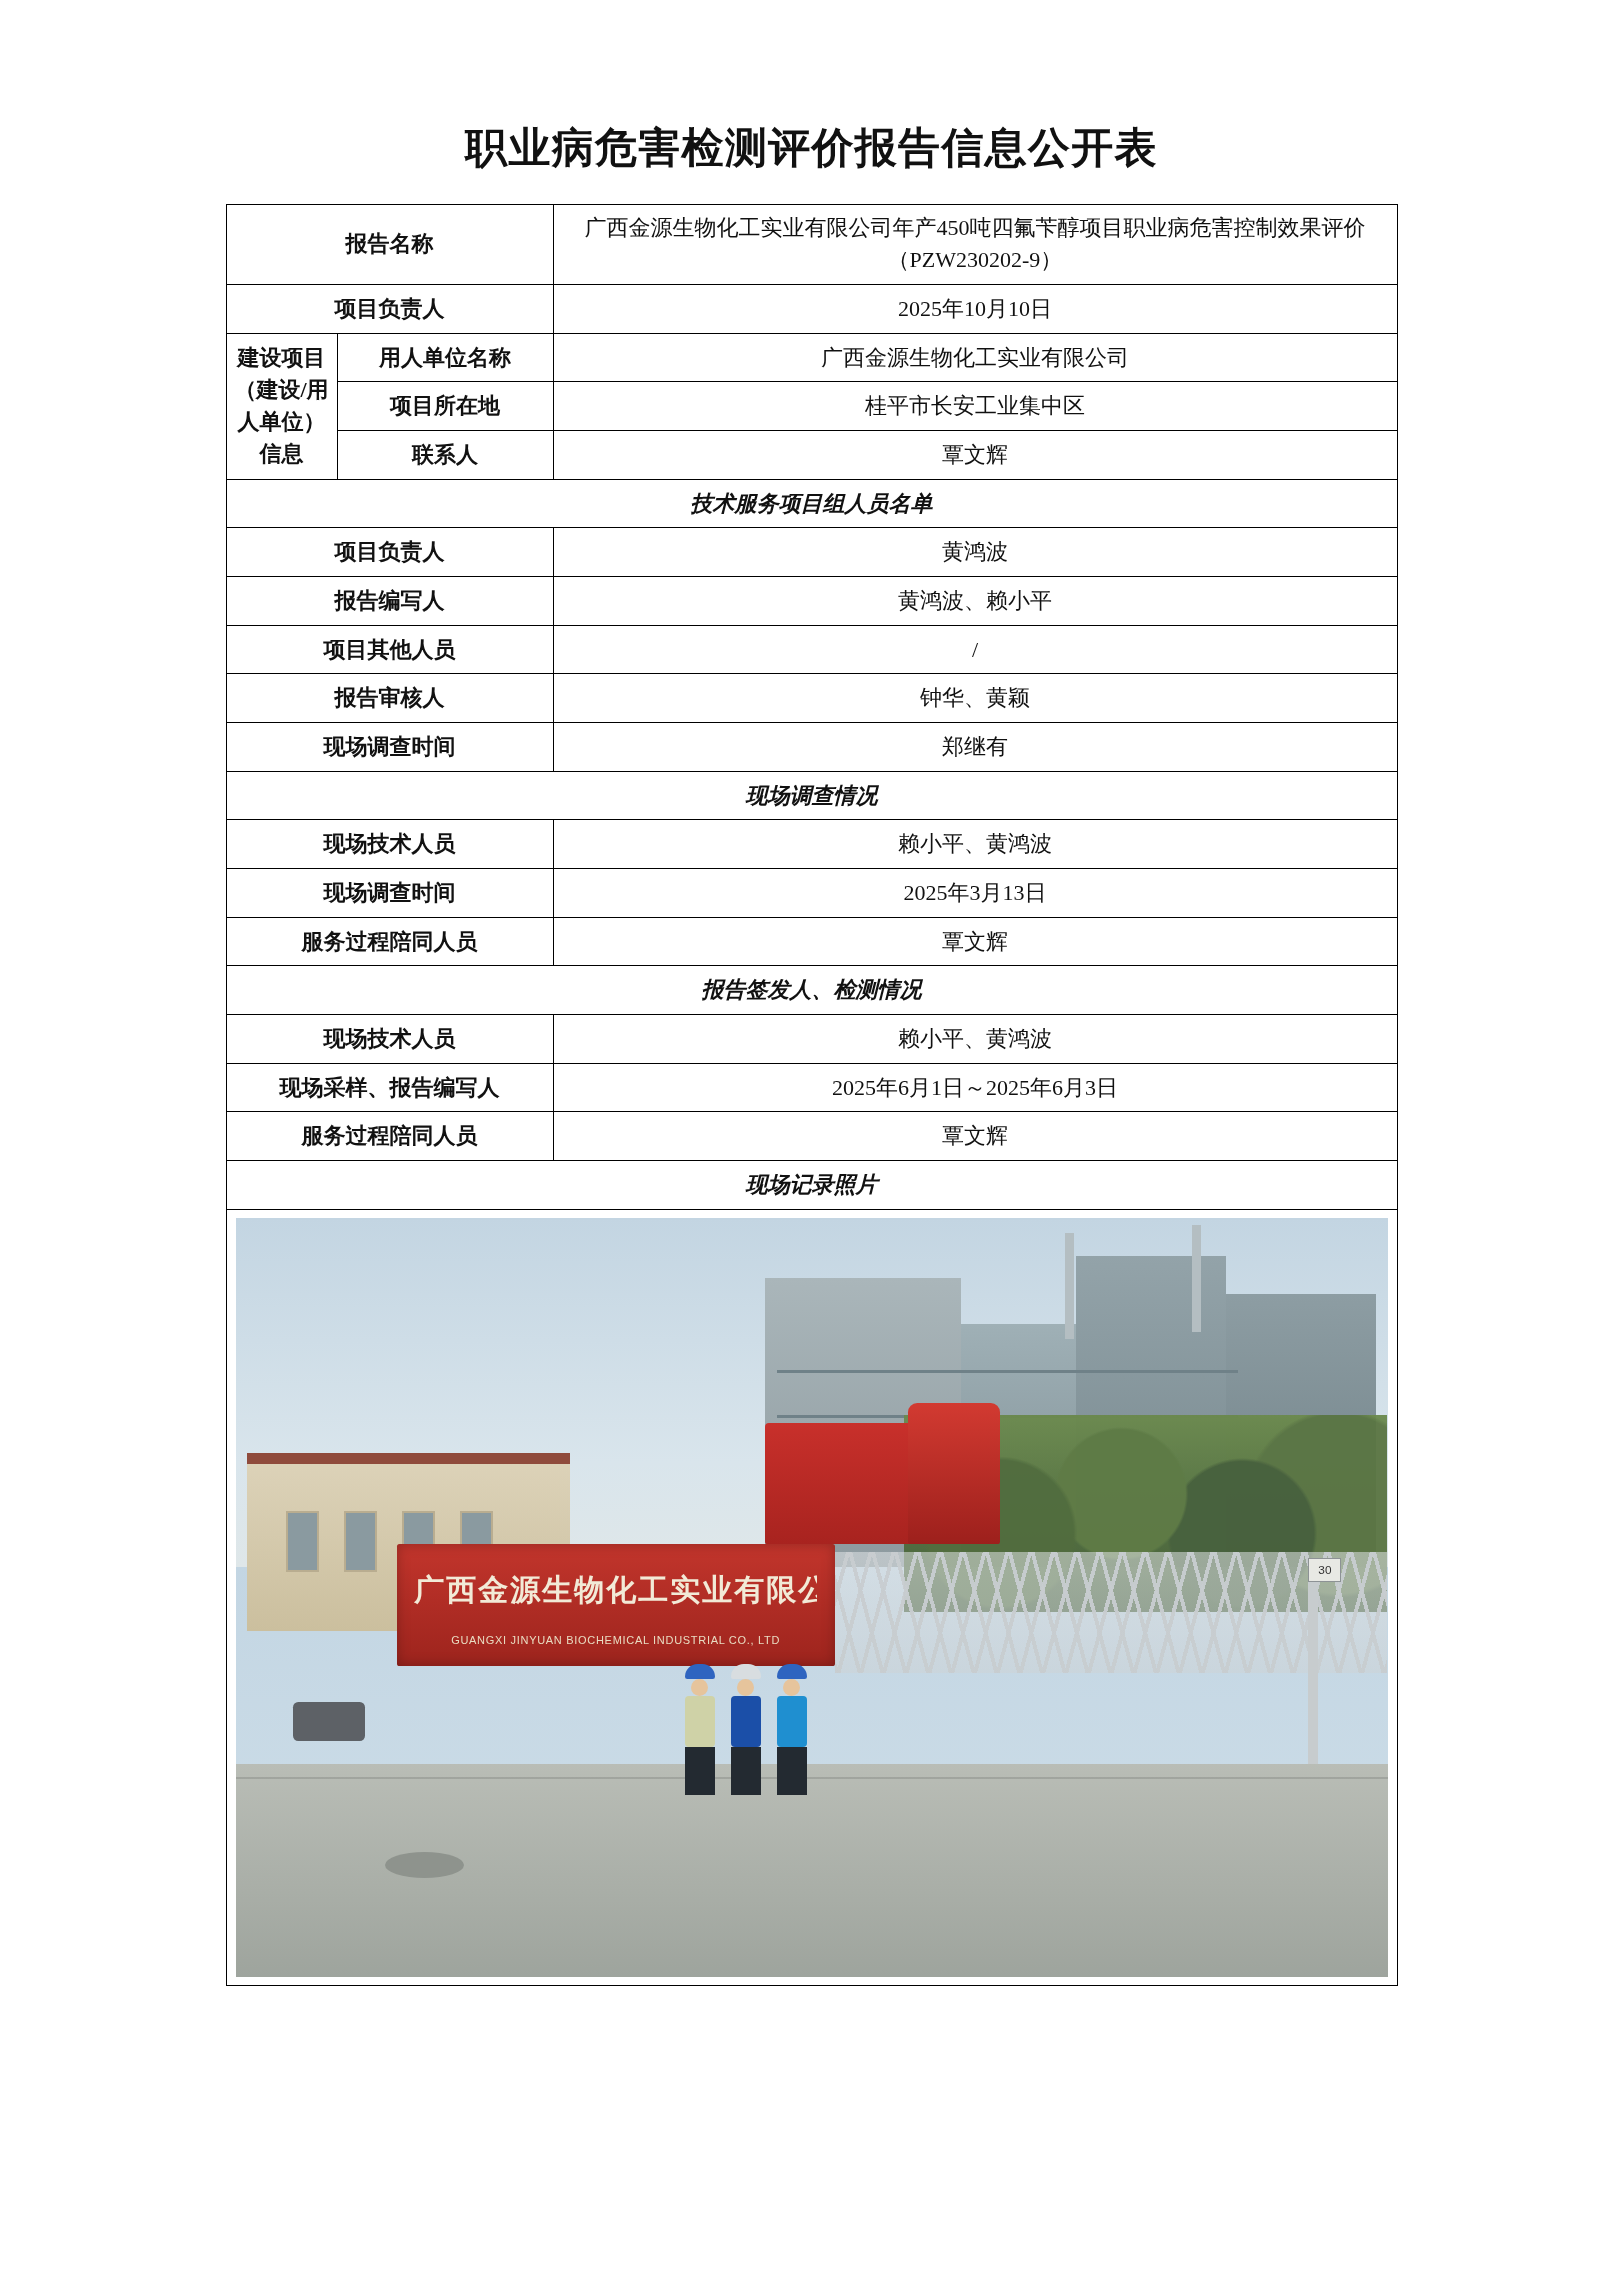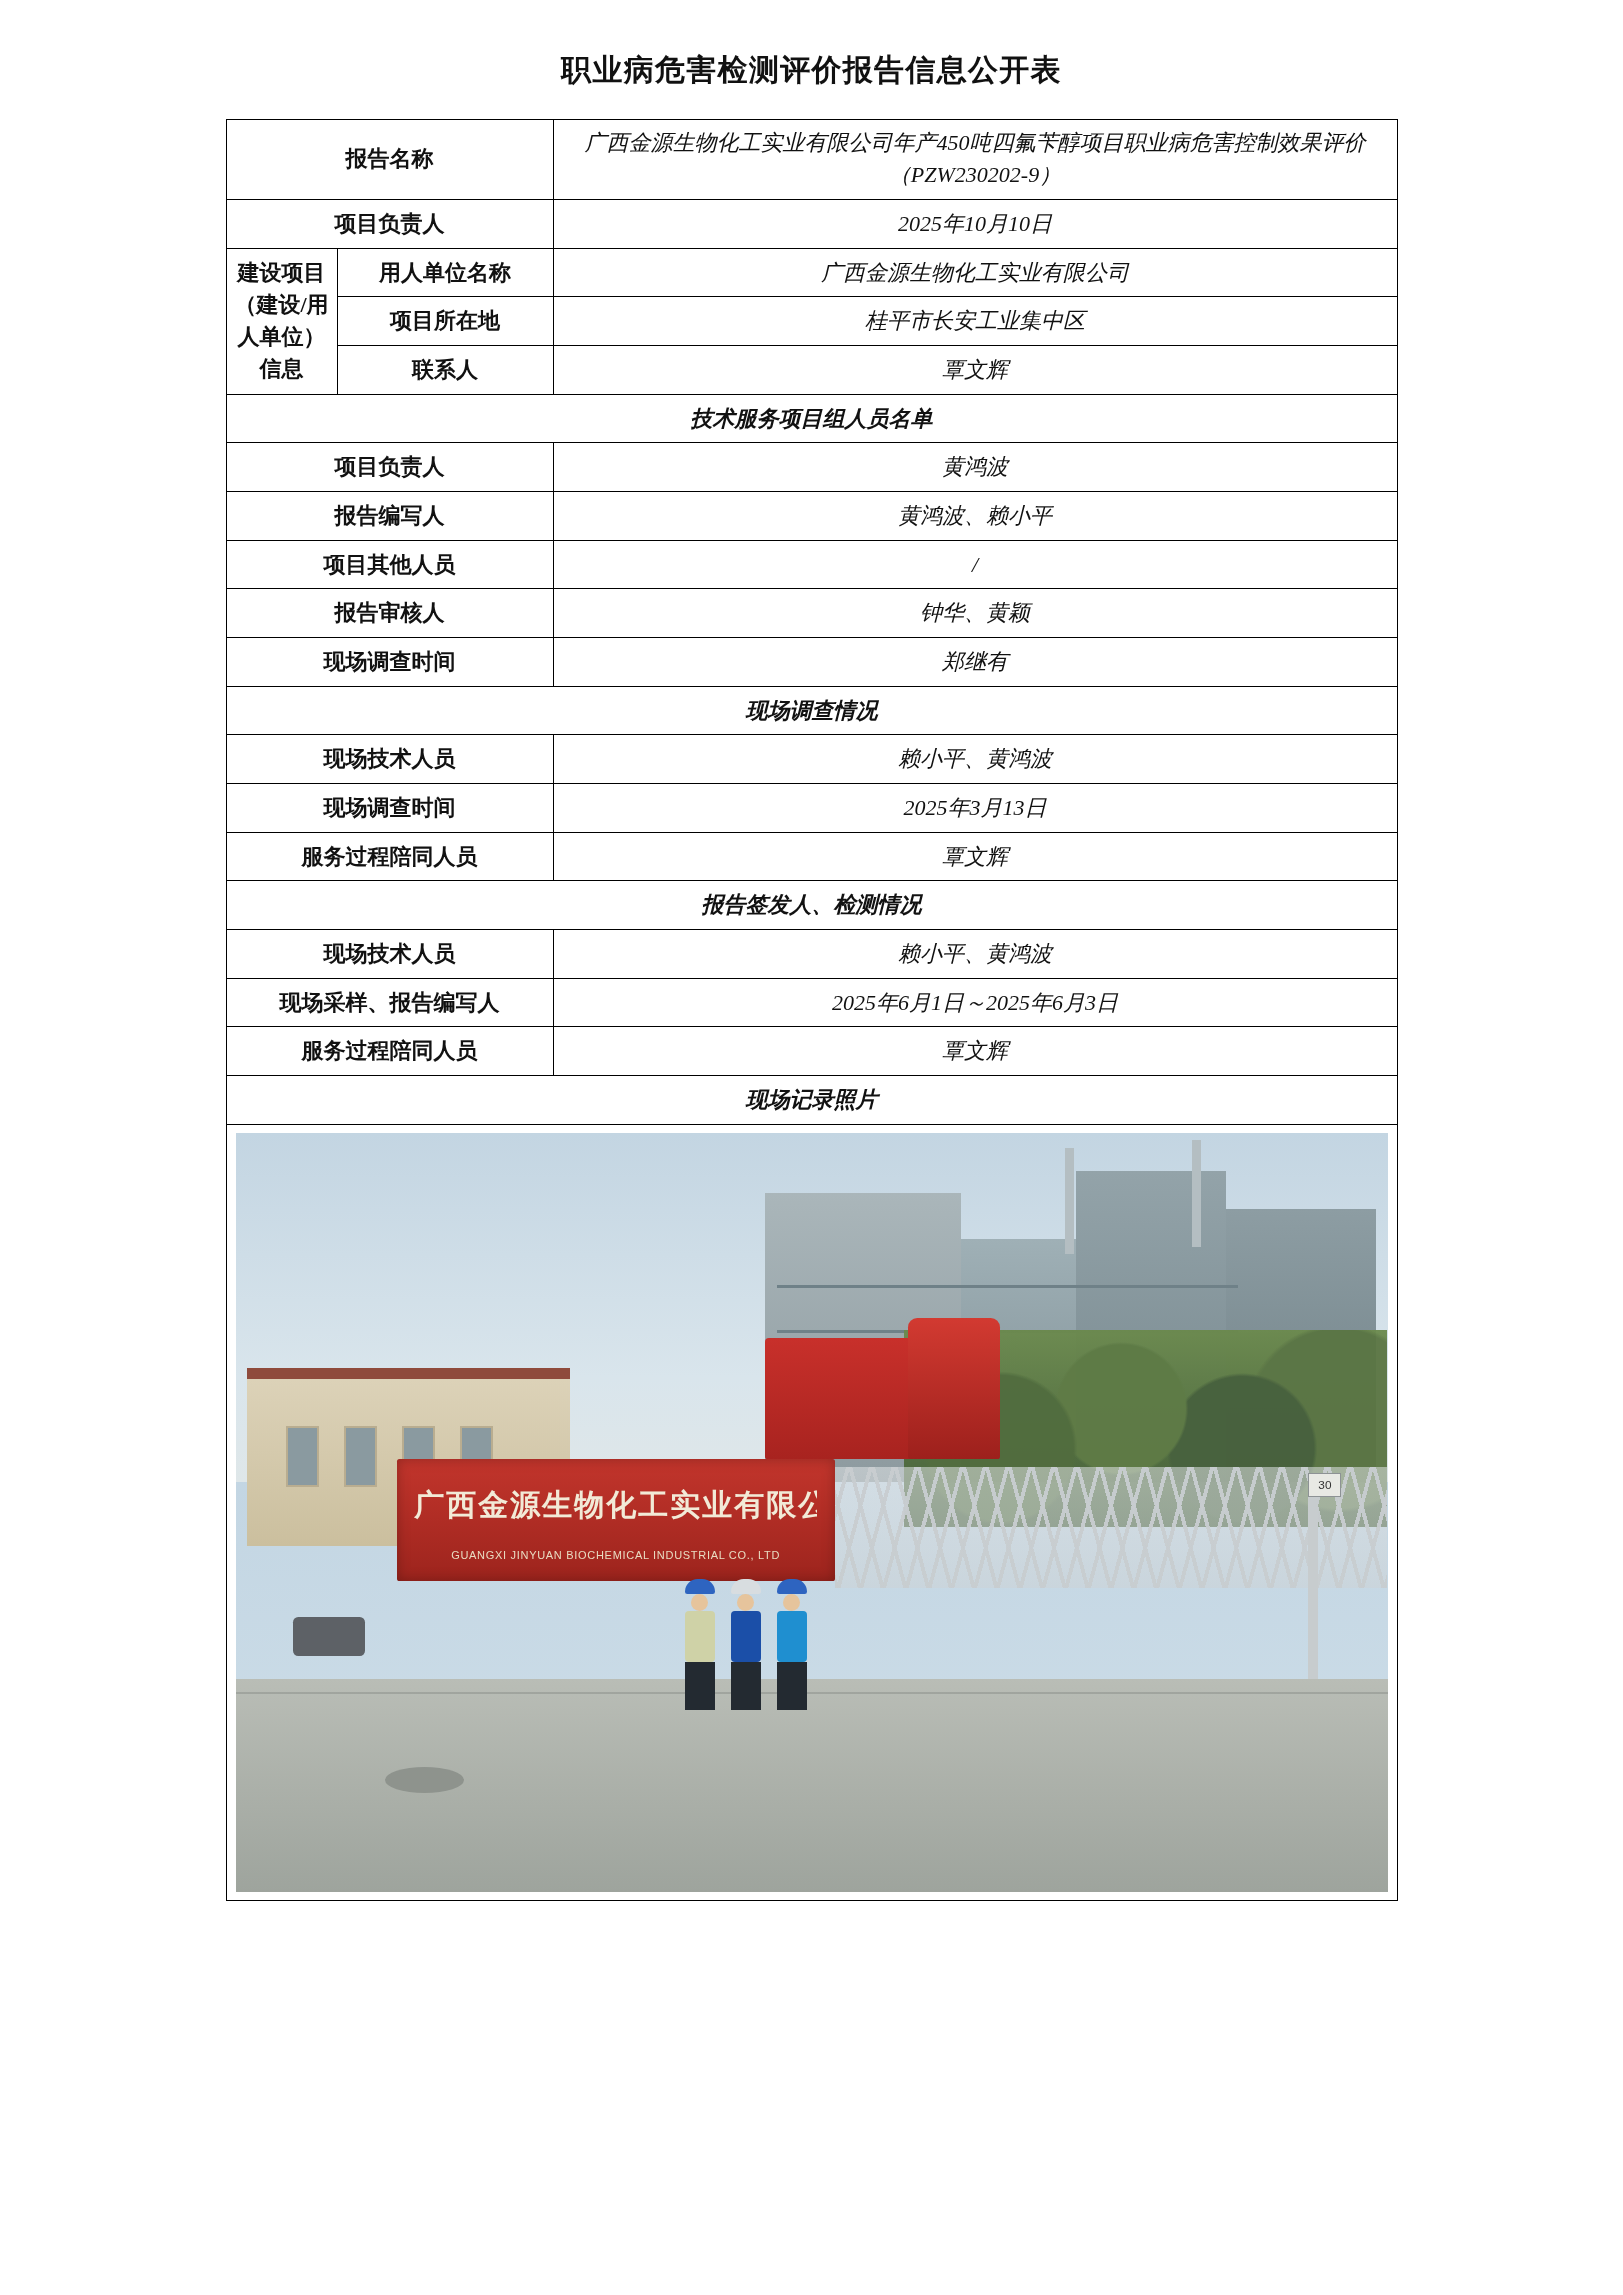--- a/index.html
+++ b/index.html
@@ -16,24 +16,24 @@
   }
   .page {
     width: 1623px;
     height: 2295px;
     box-sizing: border-box;
     padding: 0;
     position: relative;
   }
   .doc-title {
     text-align: center;
-    font-size: 30px;
+    font-size: 42px;
     font-weight: bold;
     letter-spacing: 1.3px;
-    margin-top: 50px;
+    margin-top: 120px;
     margin-bottom: 27.5px;
     font-family: "Liberation Serif", "DejaVu Serif", serif;
   }
   table.info {
     border-collapse: collapse;
     width: 1172px;
     margin: 8px auto;
     table-layout: fixed;
   }
   table.info td {
@@ -48,21 +48,20 @@
     font-weight: bold;
   }
   td.section {
     font-weight: bold;
     font-size: 23.6px;
     padding: 10.5px 6.5px;
     font-style: italic;
   }
   td.value {
     font-weight: normal;
-    font-style: italic;
   }
   .report-name-cell {
     text-align: left;
     padding-left: 15.7px;
     padding-right: 15.7px;
     line-height: 1.5;
   }
   .photo-cell {
     padding: 9.2px 6.5px 17px 6.5px;
   }

